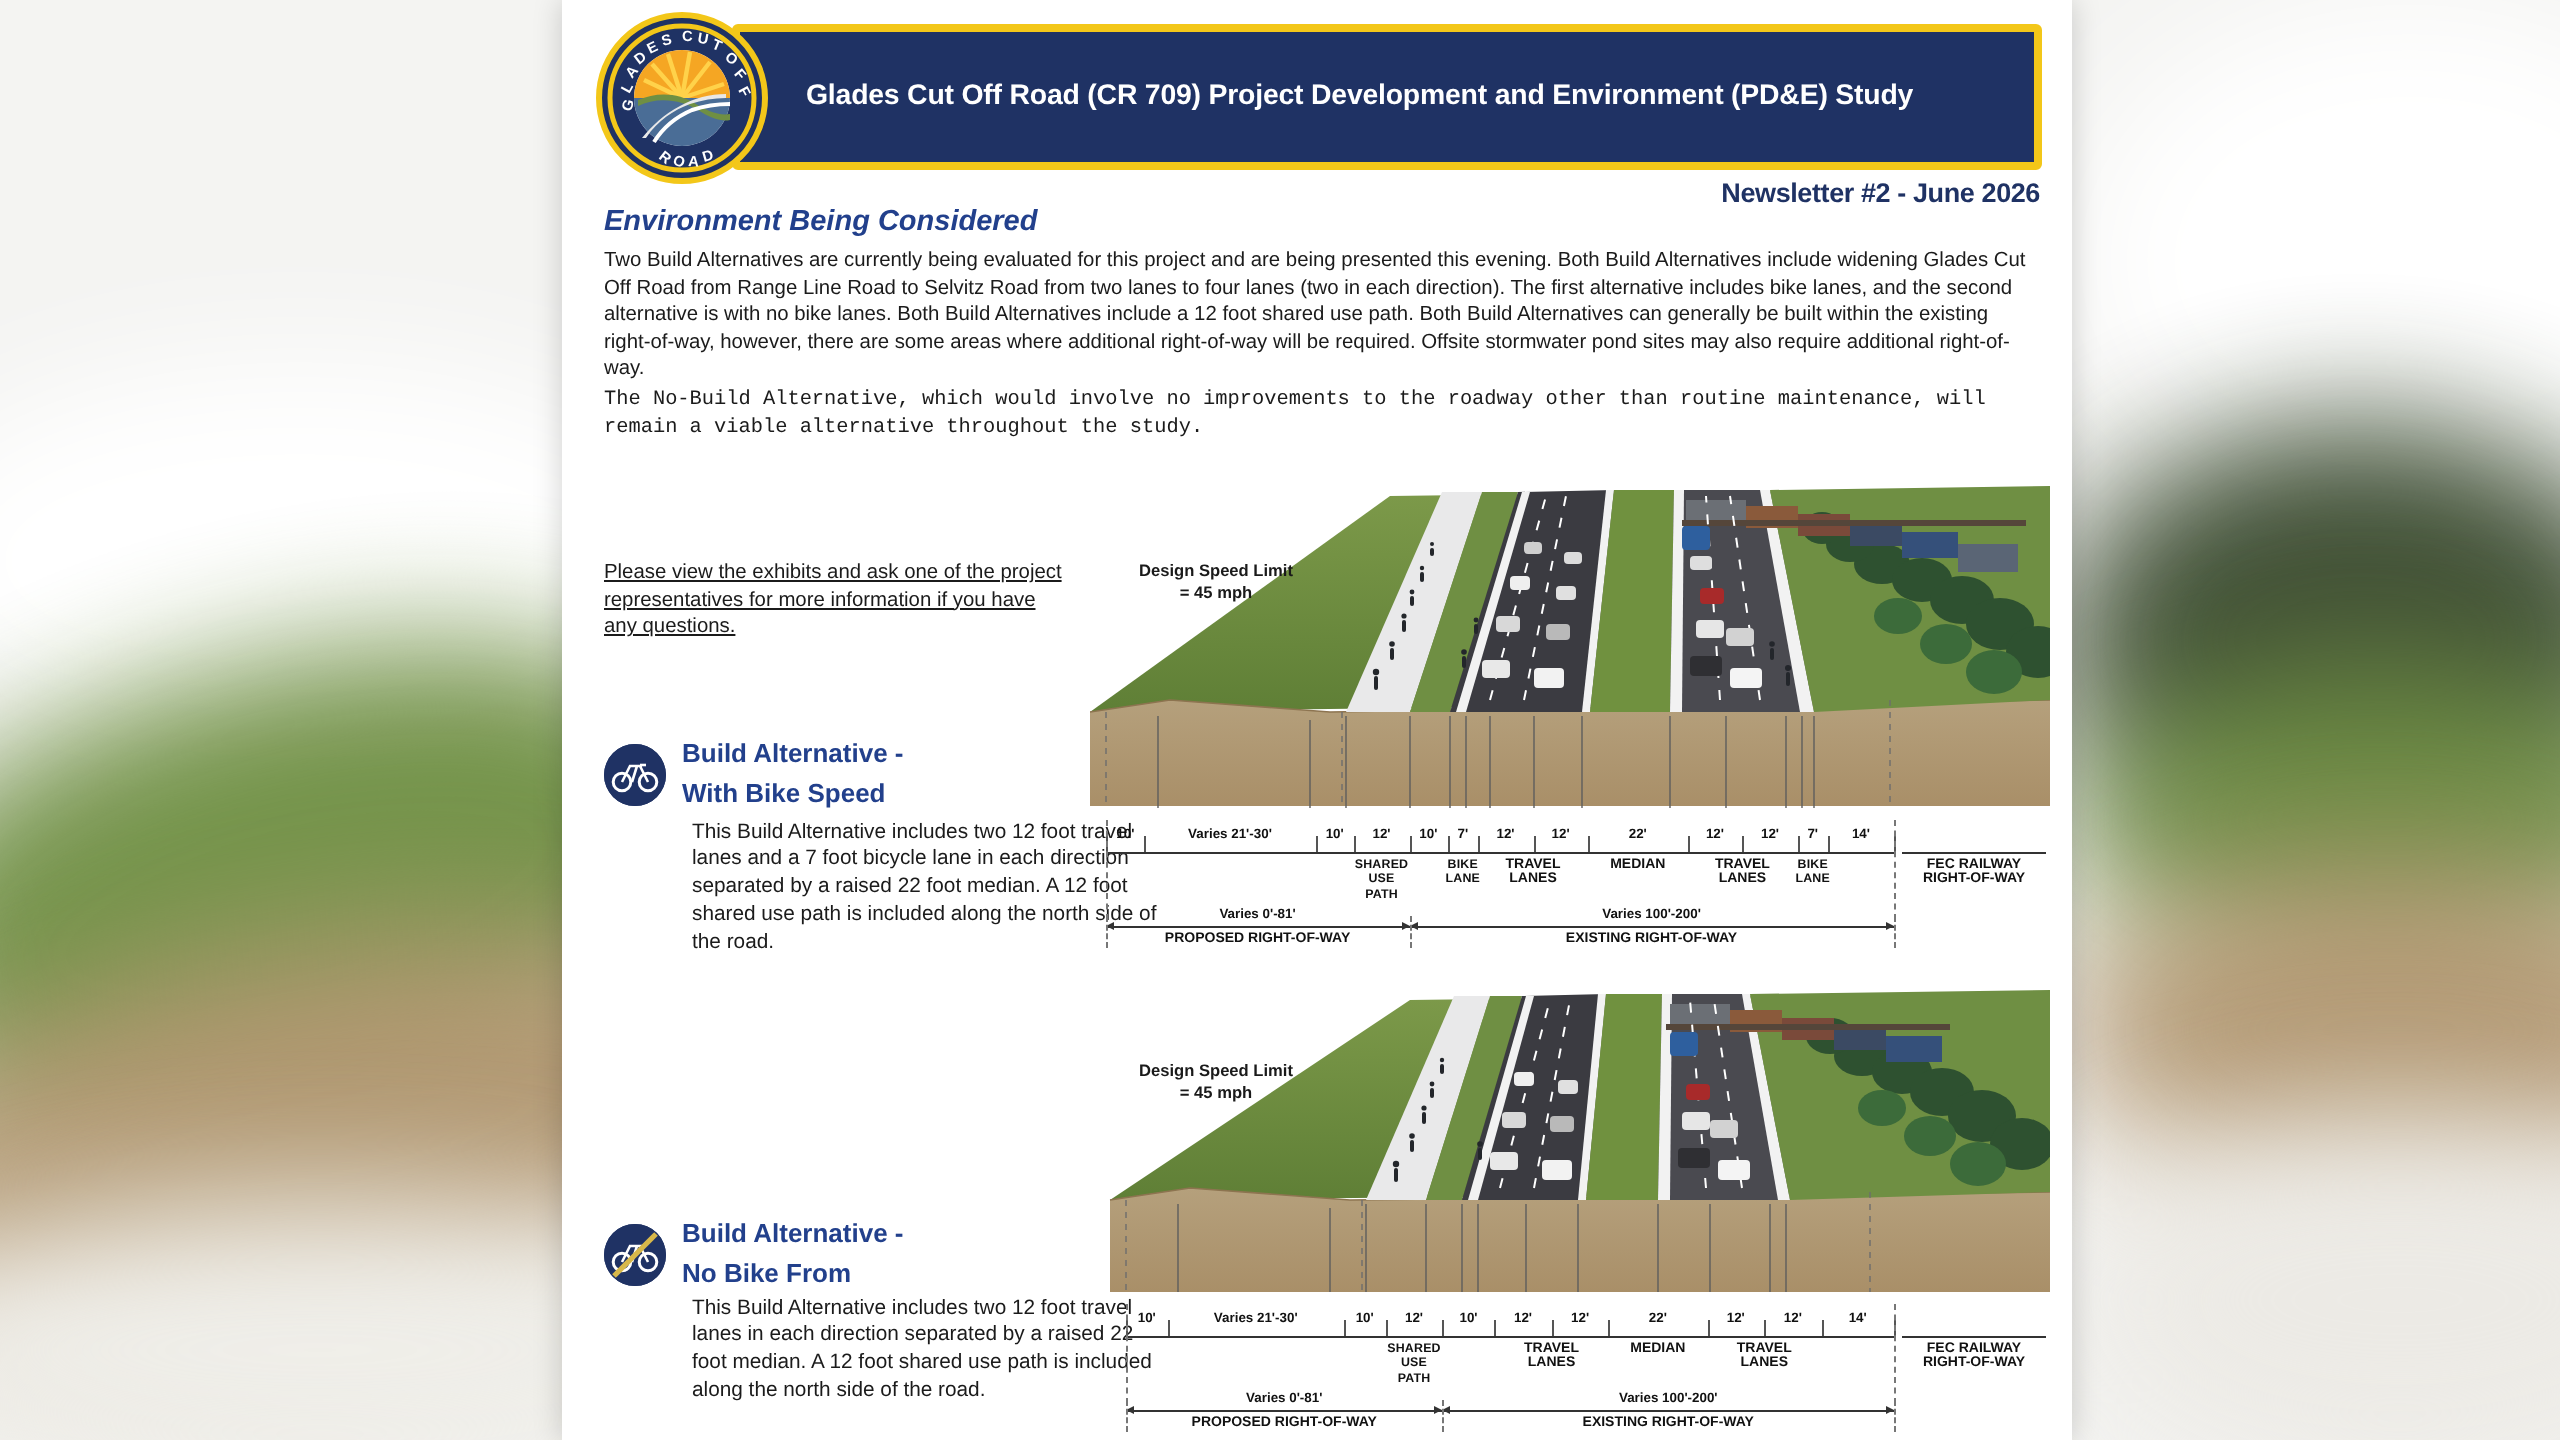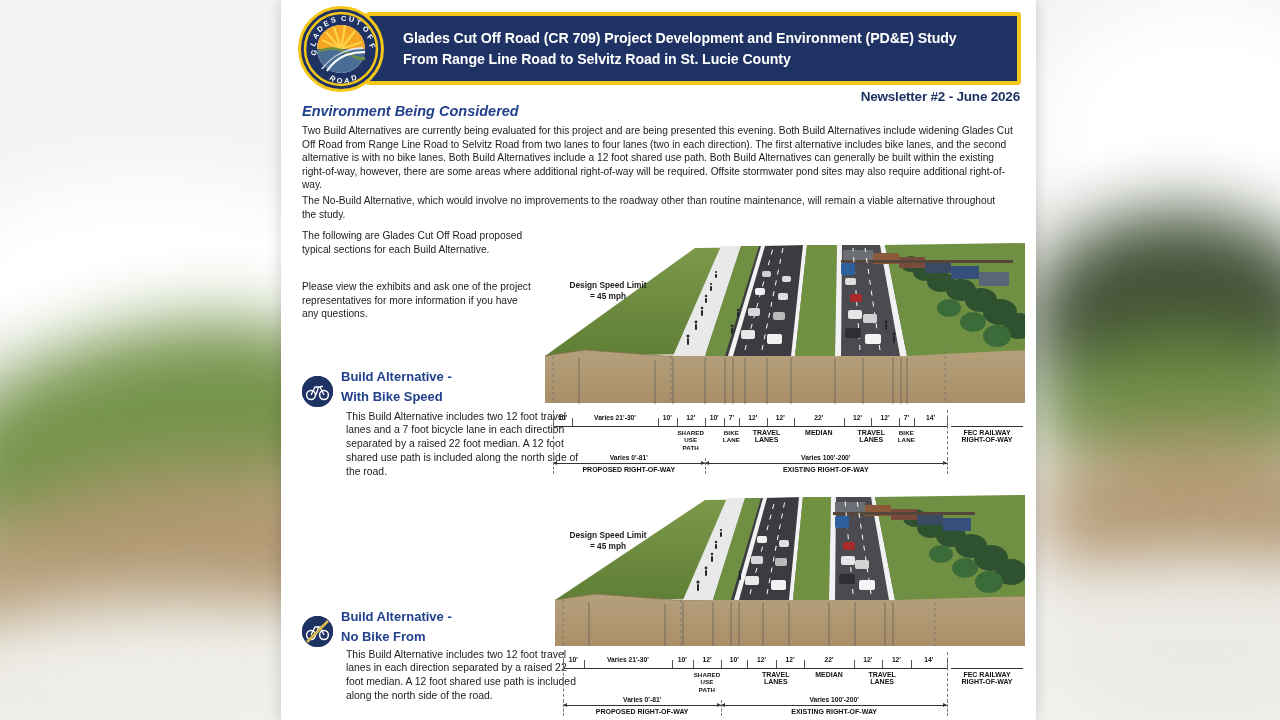--- a/index.html
+++ b/index.html
@@ -61,29 +61,29 @@
     position:absolute;left:21px;top:103px;
     color:#22408c;font-weight:bold;font-style:italic;font-size:14.5px;
   }
 
   
   .para{
     position:absolute;color:#1b1b1b;font-size:10.2px;line-height:1.33;
     text-align:left;
   }
   .p1{left:21px;top:124px;width:718px;}
-  .p2{left:21px;top:194px;width:703px;}
+  .p2{left:21px;top:194px;width:703px;font-family:Liberation Mono, monospace;}
   .p3{left:21px;top:229px;width:232px;}
-  .p4{left:21px;top:280px;width:232px;}
+  .p4{left:21px;top:280px;width:232px;text-decoration:underline;}
 
   
   .alt{position:absolute;width:248px;}
   .alt1{left:21px;top:366px;}
   .alt2{left:21px;top:606px;}
-  .alt-head{display:flex;align-items:flex-end;gap:8px;}
+  .alt-head{display:flex;align-items:center;gap:8px;}
   .alt-icon{
     width:31px;height:31px;border-radius:50%;background:#1f3264;flex:0 0 31px;
     position:relative;margin-top:2px;
   }
   .alt-icon svg{position:absolute;left:0;top:0;}
   .alt-title{
     color:#22408c;font-weight:bold;font-size:13px;line-height:1.52;padding-top:1px;
   }
   .alt-title .tl{display:block;}
   .alt-body{
@@ -136,21 +136,20 @@
       <div class="blob bd6"></div>
       <div class="blob bd7"></div>
       <div class="blob bd8"></div>
   </div>
 
   <div class="page">
 
     <div class="banner">
       <div class="banner-text">
         <span class="banner-line">Glades Cut Off Road (CR 709) Project Development and Environment (PD&amp;E) Study</span>
-        <span class="banner-line">From Range Line Road to Selvitz Road in St. Lucie County</span>
       </div>
     </div>
 
     <div class="logo">
       <svg width="80" height="80" viewBox="0 0 80 80">
         <circle cx="40" cy="40" r="39" fill="#1f3264"></circle>
         <circle cx="40" cy="40" r="36" fill="none" stroke="#f3c719" stroke-width="2.5"></circle>
         <circle cx="40" cy="40" r="24" fill="#ffffff"></circle>
         <path d="M16 40a24 24 0 0 1 48 0z" fill="#f5a623"></path>
         <g stroke="#ffd24a" stroke-width="2.2">
@@ -185,21 +184,20 @@
         </g>
       </svg>
     </div>
 
     <div class="issue">Newsletter #2 - June 2026</div>
 
     <div class="sec-head">Environment Being Considered</div>
 
     <div class="para p1">Two Build Alternatives are currently being evaluated for this project and are being presented this evening. Both Build Alternatives include widening Glades Cut Off Road from Range Line Road to Selvitz Road from two lanes to four lanes (two in each direction). The first alternative includes bike lanes, and the second alternative is with no bike lanes. Both Build Alternatives include a 12 foot shared use path. Both Build Alternatives can generally be built within the existing right-of-way, however, there are some areas where additional right-of-way will be required. Offsite stormwater pond sites may also require additional right-of-way.</div>
     <div class="para p2">The No-Build Alternative, which would involve no improvements to the roadway other than routine maintenance, will remain a viable alternative throughout the study.</div>
-    <div class="para p3">The following are Glades Cut Off Road proposed typical sections for each Build Alternative.</div>
     <div class="para p4">Please view the exhibits and ask one of the project representatives for more information if you have any questions.</div>
 
     <div class="alt alt1">
       <div class="alt-head">
         <div class="alt-icon">
           <svg width="31" height="31" viewBox="0 0 31 31">
             <circle cx="15.5" cy="15.5" r="15.5" fill="#1f3264"></circle>
             <g fill="none" stroke="#ffffff" stroke-width="1.5">
               <circle cx="9" cy="19" r="4.4"></circle>
                 <circle cx="22" cy="19" r="4.4"></circle>

